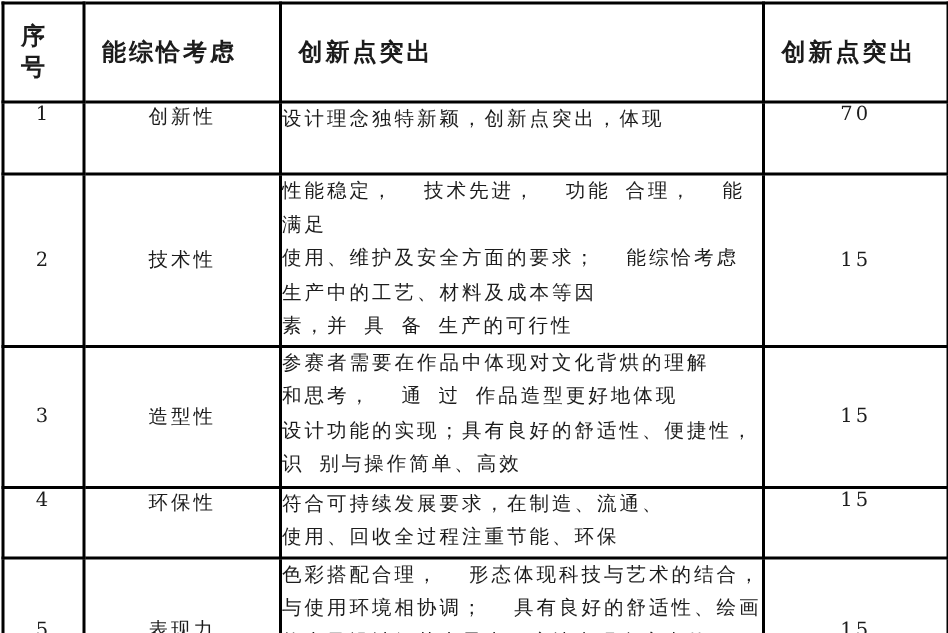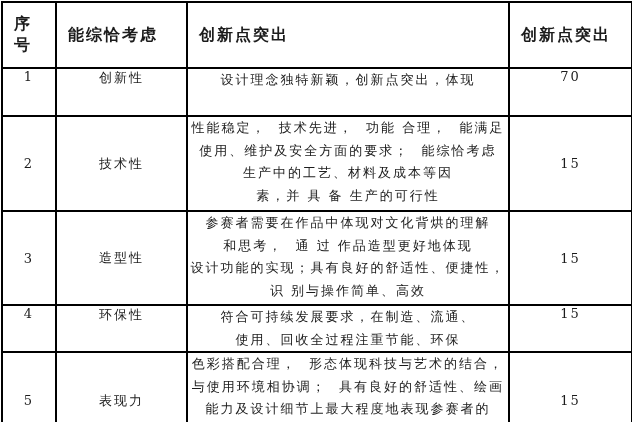--- a/index.html
+++ b/index.html
@@ -55,25 +55,26 @@
 
   td.no, td.attr, td.score {
     text-align: center;
     letter-spacing: 2px;
   }
   td.v-top { vertical-align: top; padding-top: 5px; }
   td.v-mid { vertical-align: middle; }
 
   td.criteria {
     vertical-align: top;
-    text-align: center;
+    text-align: left;
     padding: 3px 4px 2px 7px;
     line-height: 22.5px;
     letter-spacing: 2px;
     white-space: pre-wrap;
+    font-family: Liberation Mono, monospace;
   }
 </style>
 </head>
 <body>
 
 <div class="page">
   <table class="eval">
     <colgroup>
       <col class="c-no">
       <col class="c-attr">

